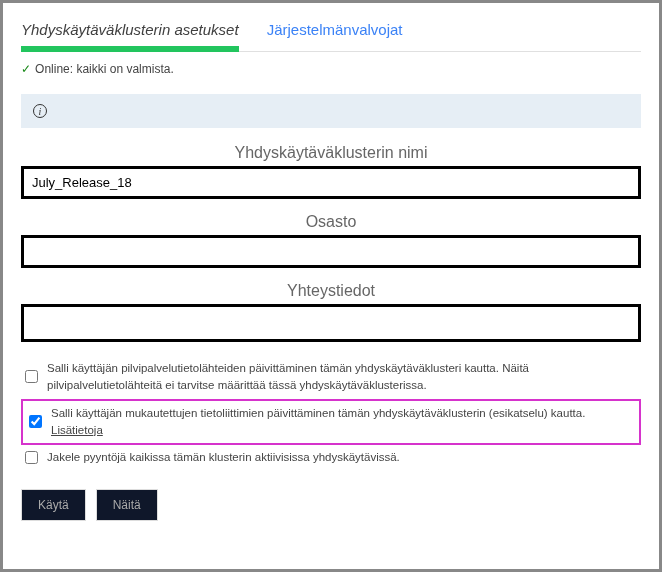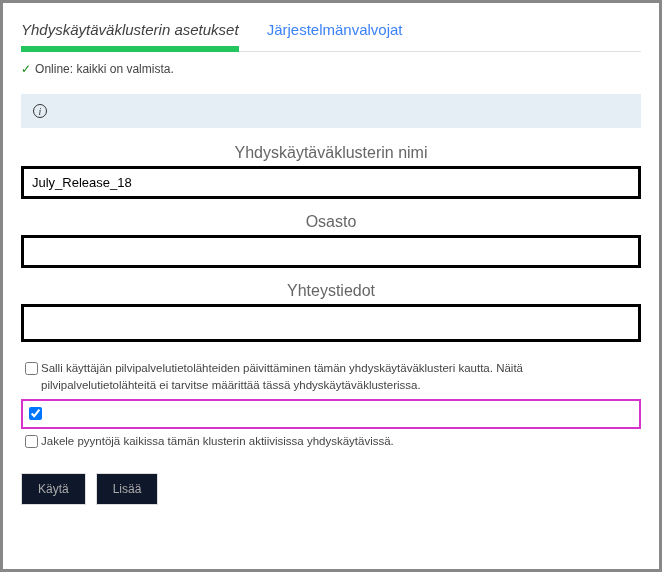--- a/index.html
+++ b/index.html
@@ -72,21 +72,22 @@
     width: 100%;
     padding: 6px 8px;
     font-size: 13px;
     border: 3px solid #000000;
     background: #fff;
   }
   .field input.tall { height: 38px; }
   .checks { margin-top: 8px; font-size: 11.5px; color: #444; line-height: 1.5; }
   .chk-row {
     display: flex;
-    align-items: flex-start;
+    align-items: center;
+    gap: 6px;
     padding: 4px 0;
   }
   .chk-row input { margin-top: 2px; }
   .highlight {
     border: 2px solid #d633cc;
     padding: 4px 2px;
   }
   .learn { text-decoration: underline; }
   .buttons { margin-top: 18px; display: flex; gap: 10px; }
   .btn {
@@ -131,24 +132,28 @@
     <input type="text" class="tall" value="" style="">
   </div>
 
   <div class="checks">
     <div class="chk-row">
       <input type="checkbox" style="">
       <span>Salli käyttäjän pilvipalvelutietolähteiden päivittäminen tämän yhdyskäytäväklusteri kautta. Näitä pilvipalvelutietolähteitä ei tarvitse määrittää tässä yhdyskäytäväklusterissa.</span>
     </div>
     <div class="chk-row highlight">
       <input type="checkbox" checked="" style="">
+      <span>
+        <span>Salli käyttäjän mukautettujen tietoliittimien päivittäminen tämän yhdyskäytäväklusterin (esikatselu) kautta.</span>
+        <span class="learn">Lisätietoja</span>
+      </span>
     </div>
     <div class="chk-row">
       <input type="checkbox" style="">
       <span>Jakele pyyntöjä kaikissa tämän klusterin aktiivisissa yhdyskäytävissä.</span>
     </div>
   </div>
 
   <div class="buttons">
     <button class="btn">Käytä</button>
-    <button class="btn">Lisää</button>
+    <button class="btn">Näitä</button>
   </div>
 </div>
 
 </body></html>

